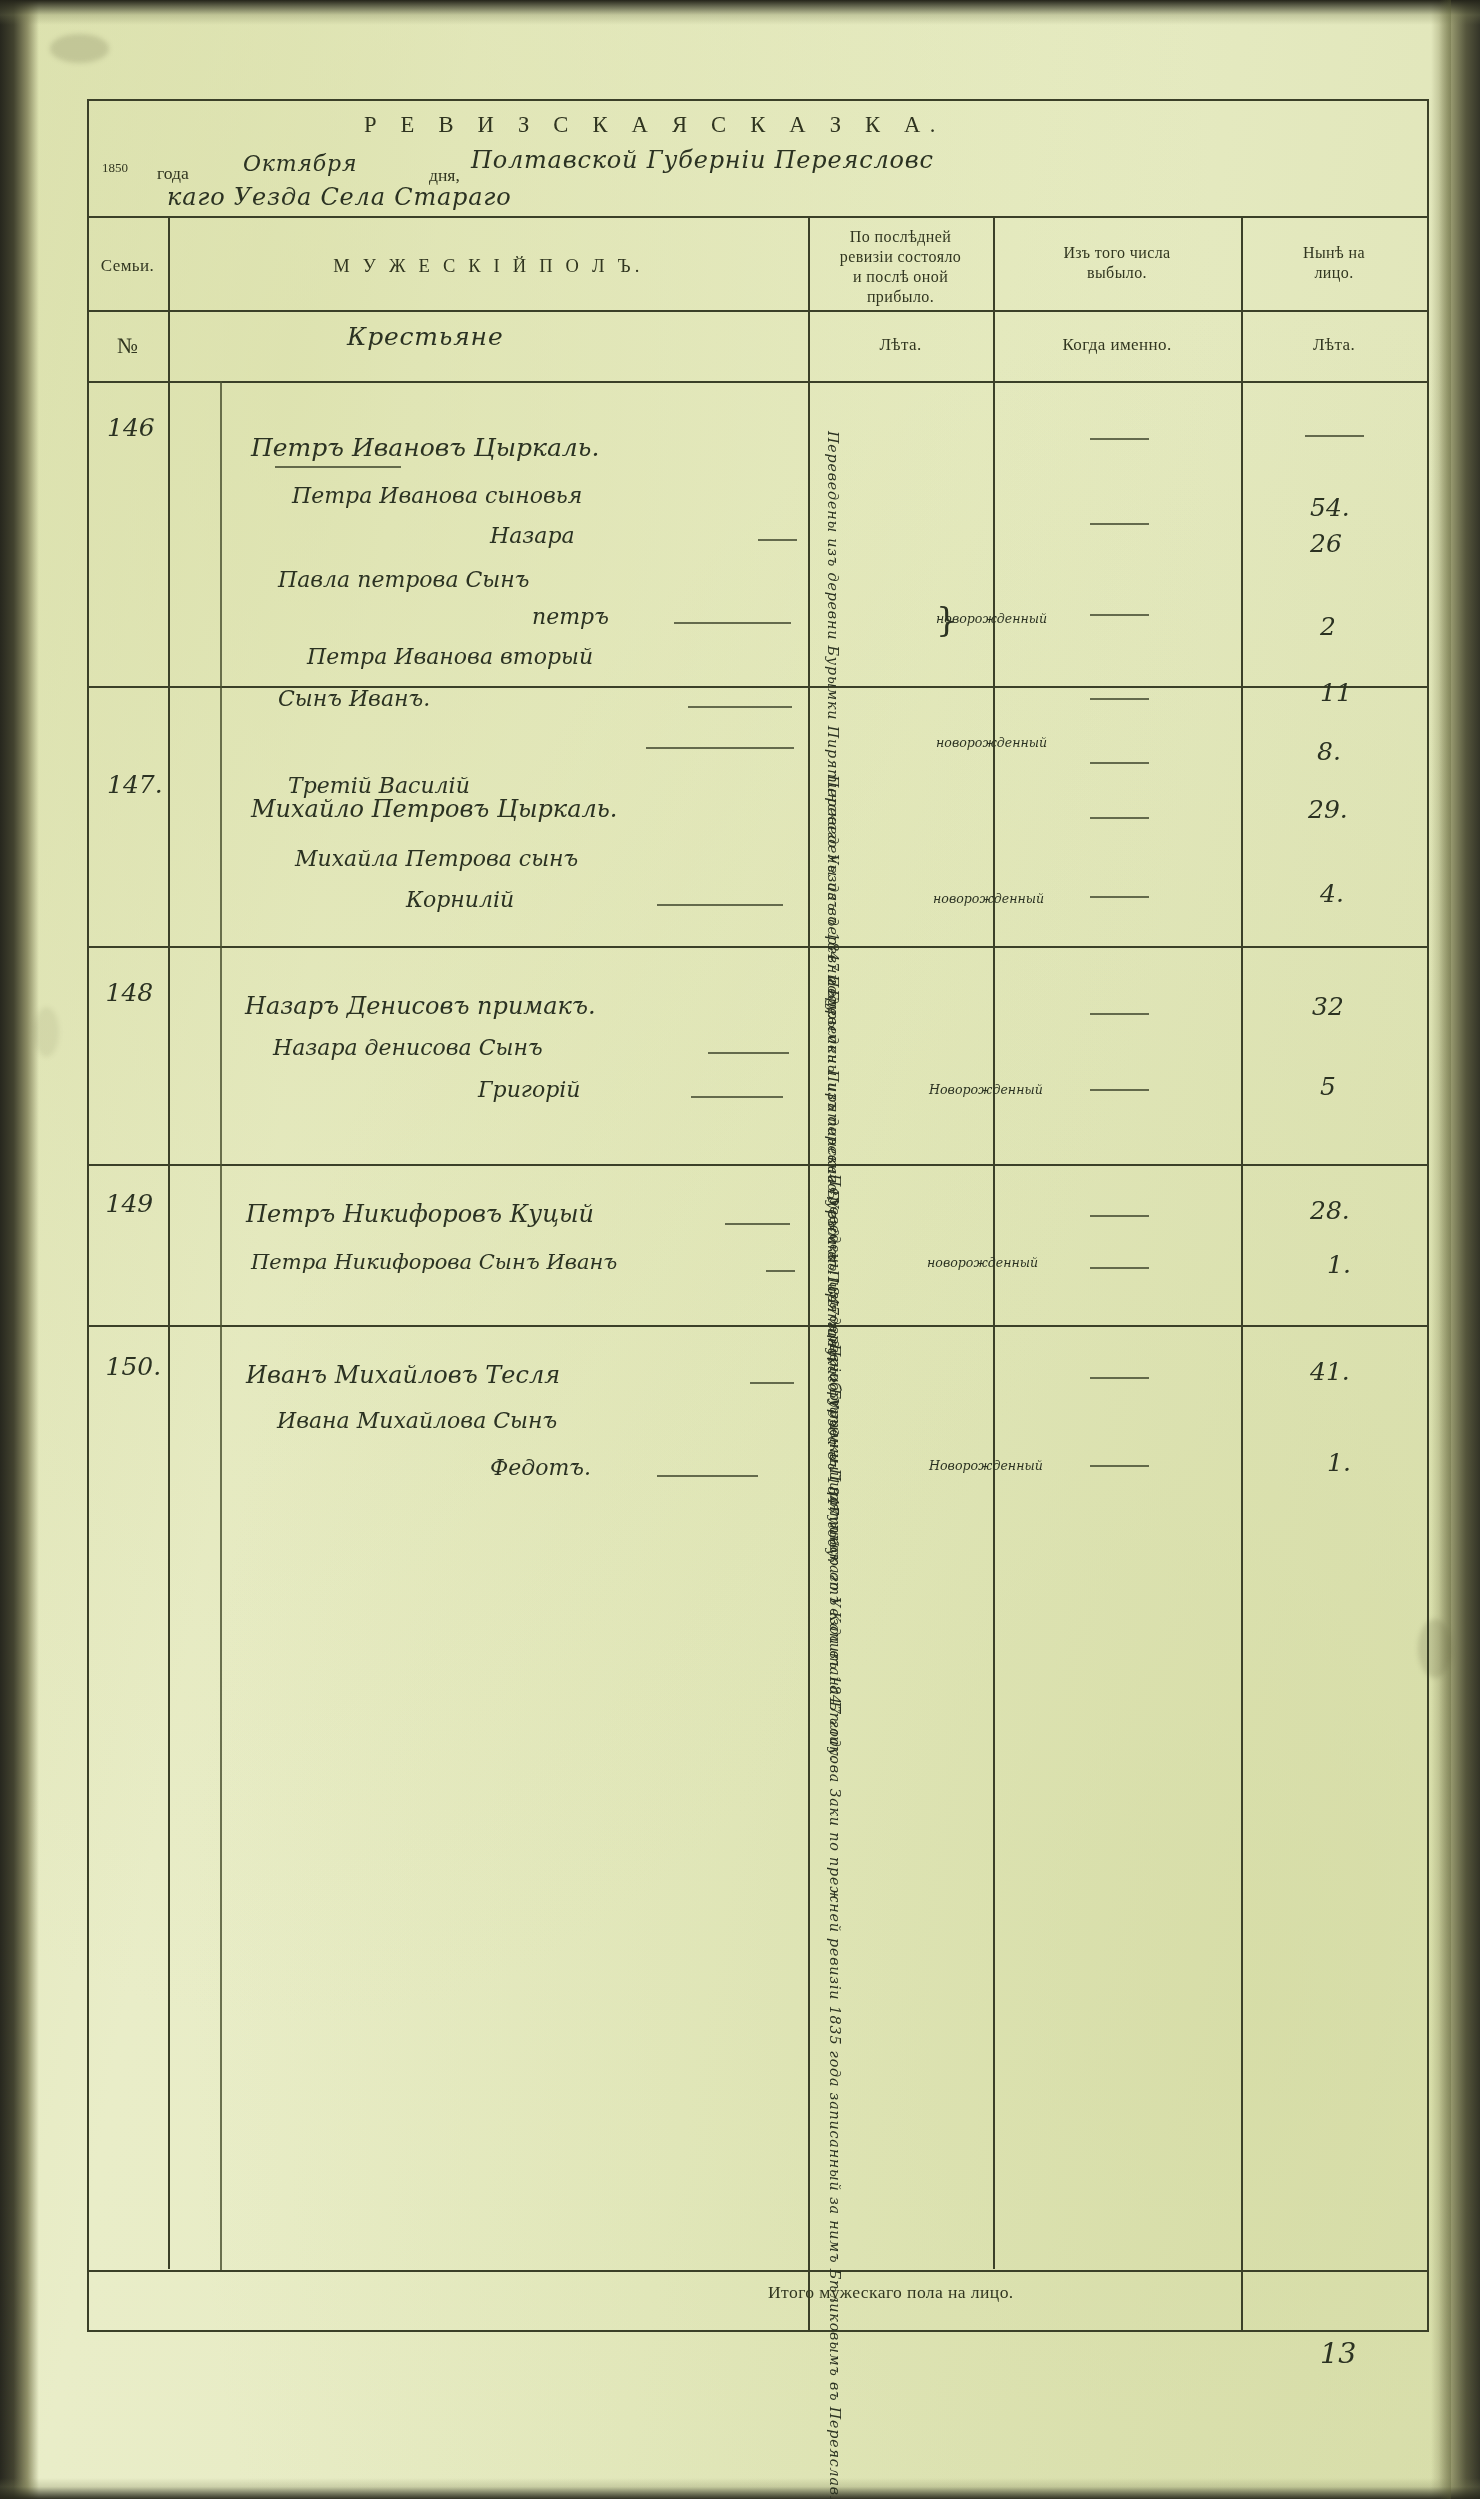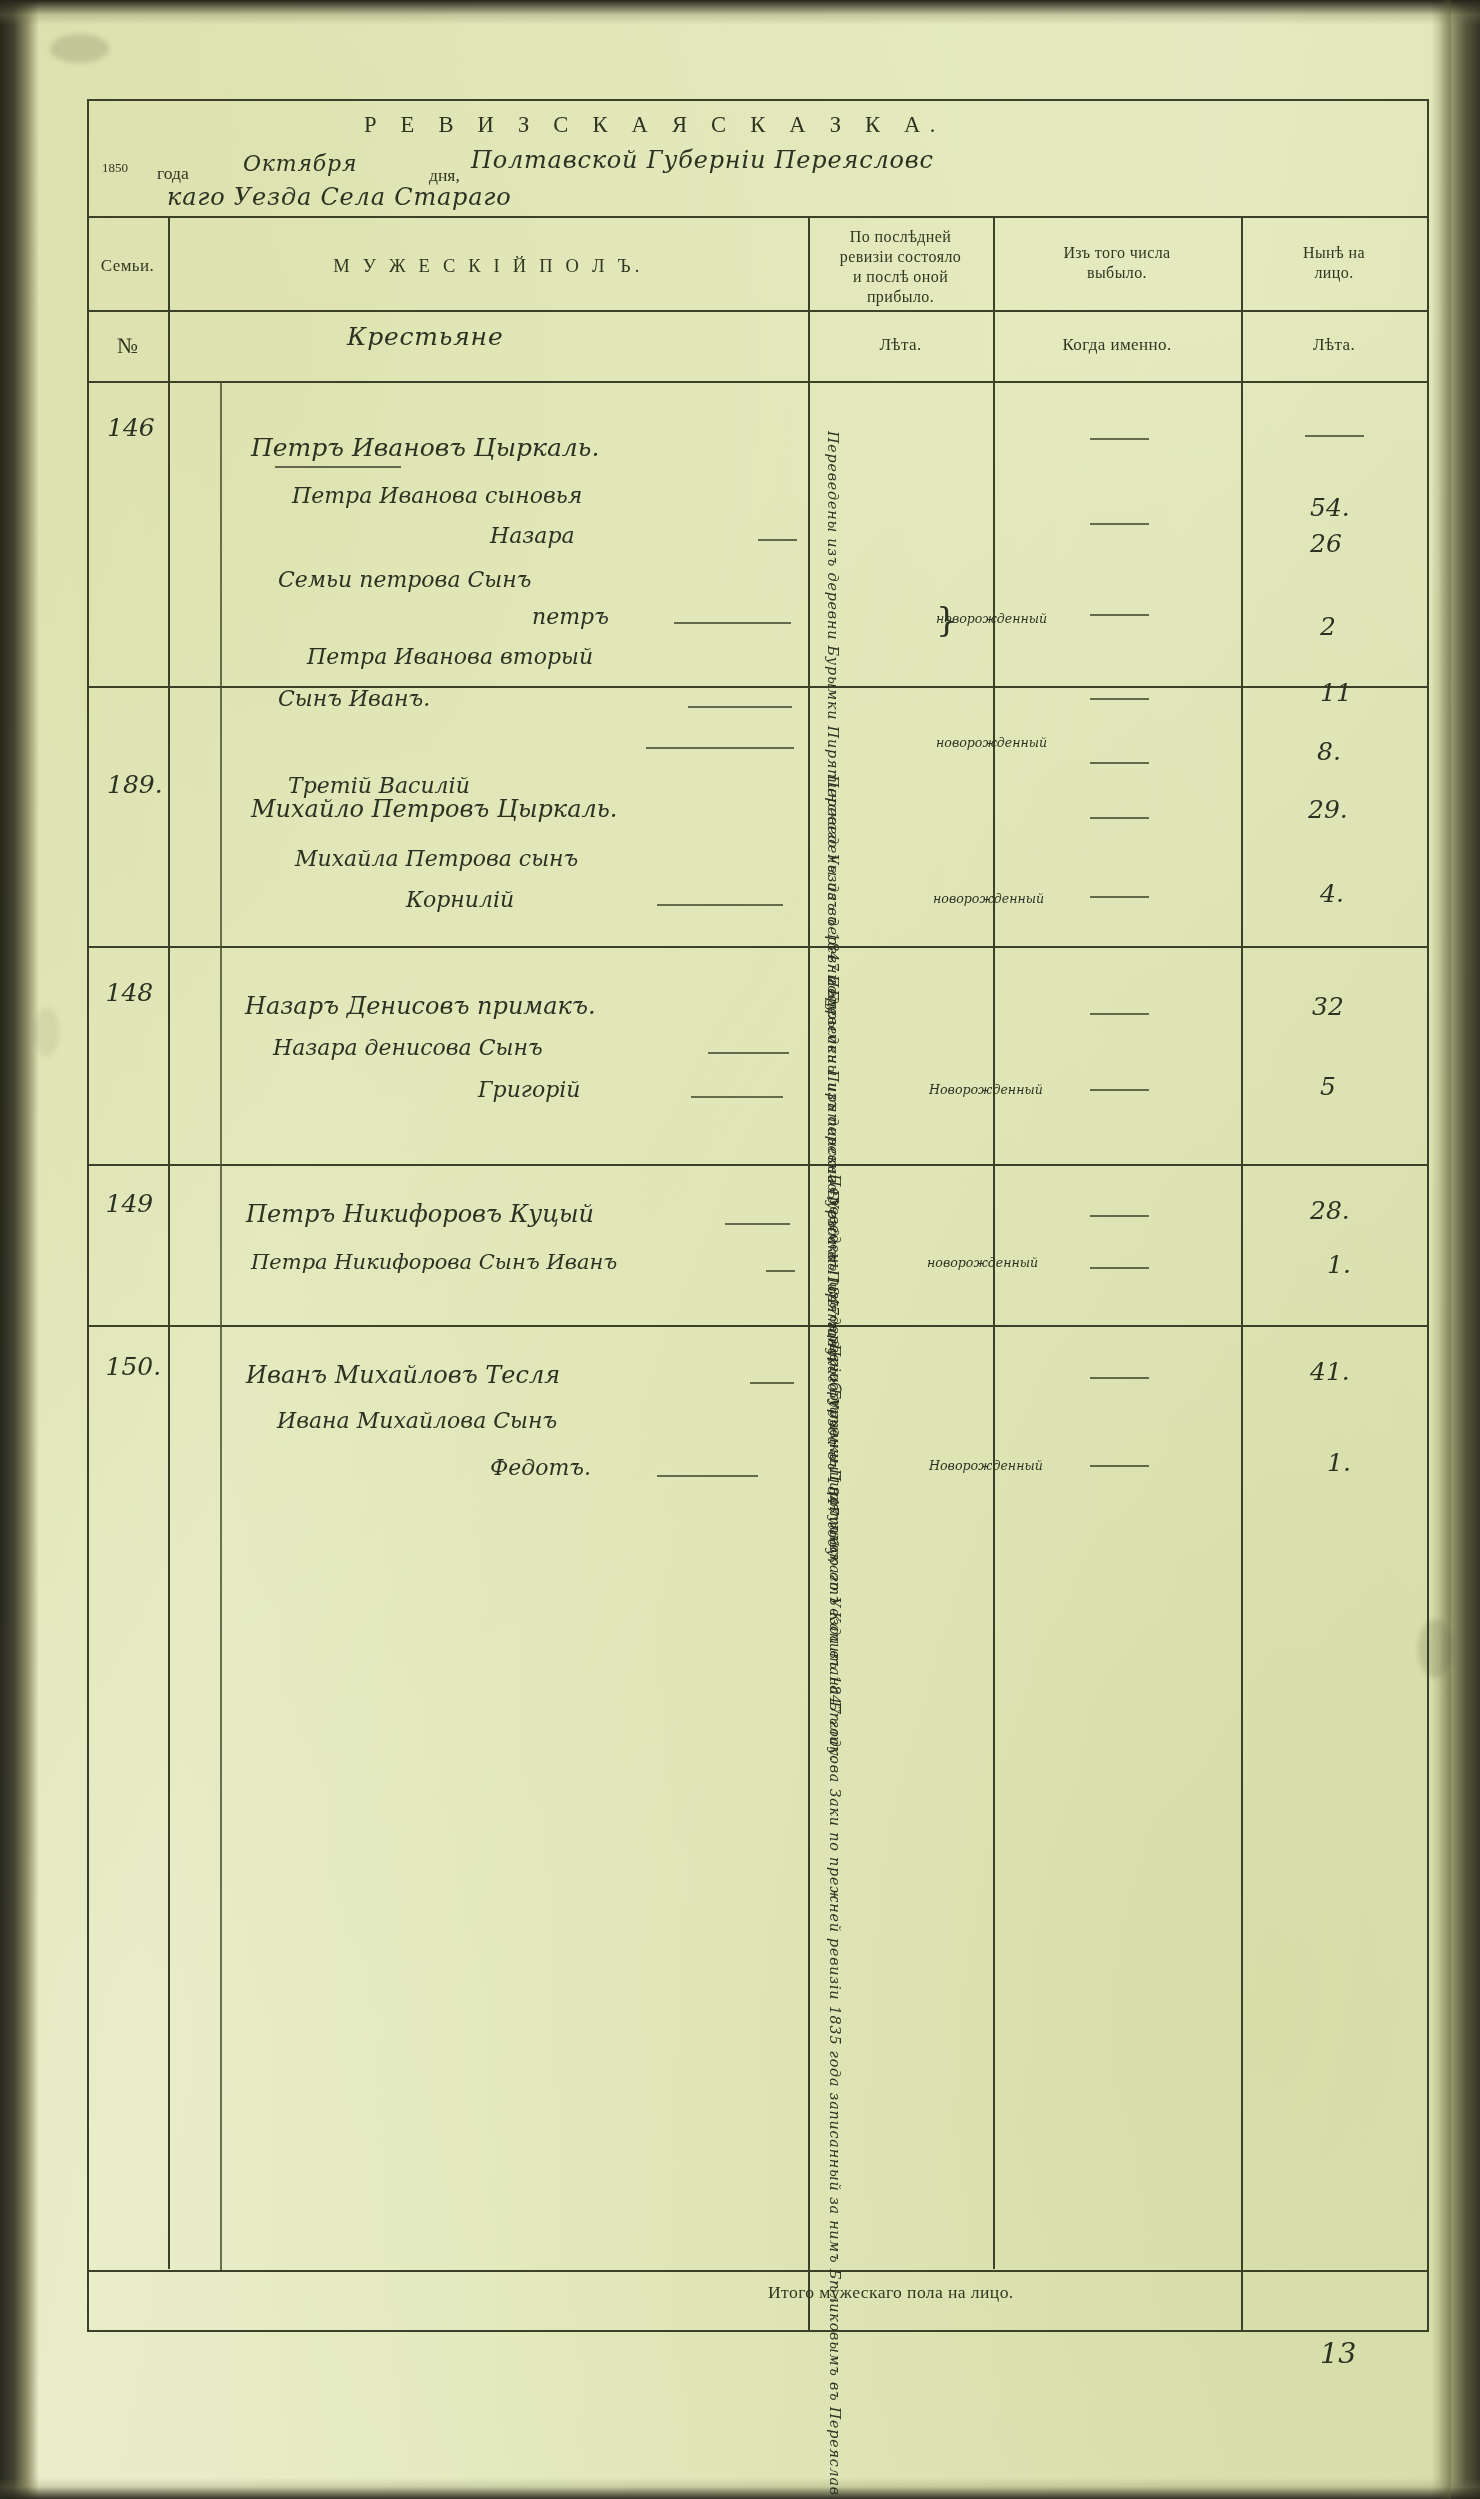--- a/index.html
+++ b/index.html
@@ -227,21 +227,21 @@
     <div class="hand hand-lg" style="position:absolute;left:260px;top:223px;">Крестьяне</div>
     <div class="hdr-cell" style="left:721px;top:235px;width:185px;">Лѣта.</div>
     <div class="hdr-cell" style="left:906px;top:235px;width:248px;">Когда именно.</div>
     <div class="hdr-cell" style="left:1154px;top:235px;width:186px;">Лѣта.</div>
 
     <div class="rownum" style="left:20px;top:314px;">146</div>
 
     <div class="nameline hand-lg" style="left:164px;top:334px;">Петръ Ивановъ  Цыркаль.</div>
     <div class="nameline hand-md" style="left:205px;top:384px;">Петра Иванова сыновья</div>
     <div class="nameline hand-md" style="left:403px;top:424px;">Назара</div>
-    <div class="nameline hand-md" style="left:191px;top:468px;">Семьи петрова Сынъ</div>
+    <div class="nameline hand-md" style="left:191px;top:468px;">Павла петрова Сынъ</div>
     <div class="nameline hand-md" style="left:445px;top:505px;">петръ</div>
     <div class="nameline hand-md" style="left:220px;top:545px;">Петра Иванова вторый</div>
     <div class="nameline hand-md" style="left:191px;top:587px;">Сынъ    Иванъ.</div>
     <div class="nameline hand-md" style="left:201px;top:631px;margin-top:43px;">Третiй Василiй</div>
 
     <div class="dash" style="left:188px;top:367px;width:126px;"></div>
     <div class="dash" style="left:671px;top:440px;width:39px;"></div>
     <div class="dash" style="left:587px;top:523px;width:117px;"></div>
     <div class="dash" style="left:601px;top:607px;width:104px;"></div>
     <div class="dash" style="left:559px;top:648px;width:148px;"></div>
@@ -257,21 +257,21 @@
     <div class="dash" style="left:1003px;top:599px;width:59px;"></div>
     <div class="dash" style="left:1003px;top:663px;width:59px;"></div>
 
     <div class="dash" style="left:1218px;top:336px;width:59px;"></div>
     <div class="age" style="left:1223px;top:394px;">54.</div>
     <div class="age" style="left:1223px;top:430px;">26</div>
     <div class="age" style="left:1233px;top:513px;">2</div>
     <div class="age" style="left:1233px;top:579px;">11</div>
     <div class="age" style="left:1230px;top:638px;">8.</div>
 
-    <div class="rownum" style="left:20px;top:671px;">189.</div>
+    <div class="rownum" style="left:20px;top:671px;">147.</div>
 
     <div class="nameline hand-lg" style="left:164px;top:696px;font-size:24px;">Михайло Петровъ Цыркаль.</div>
     <div class="nameline hand-md" style="left:208px;top:747px;">Михайла Петрова сынъ</div>
     <div class="nameline hand-md" style="left:319px;top:788px;">Корнилiй</div>
     <div class="dash" style="left:570px;top:805px;width:126px;"></div>
 
     <div class="vert-note" style="left:738px;top:676px;height:243px;">Переведены изъ деревни Бурымки Пирятинскаго Уезда въ 1847 году.</div>
     <div class="newborn" style="left:846px;top:792px;">новорожденный</div>
 
     <div class="dash" style="left:1003px;top:718px;width:59px;"></div>

